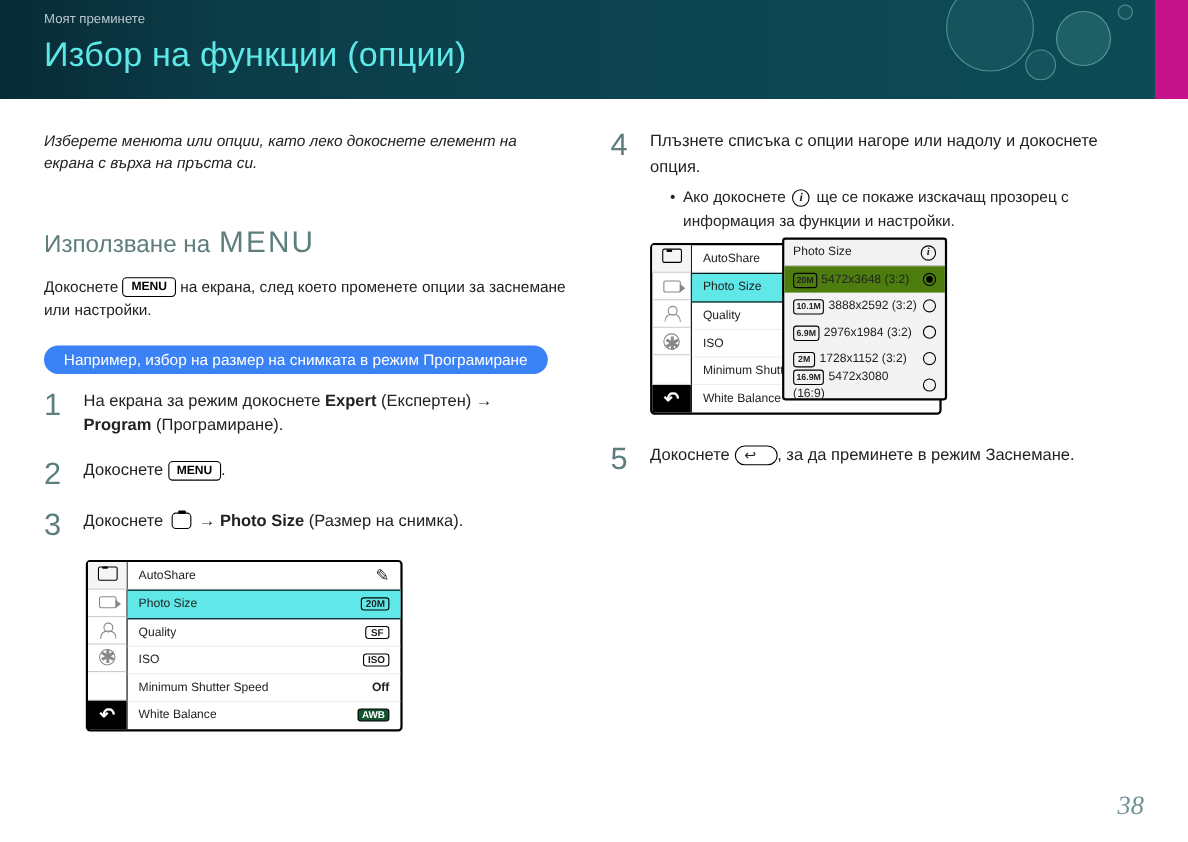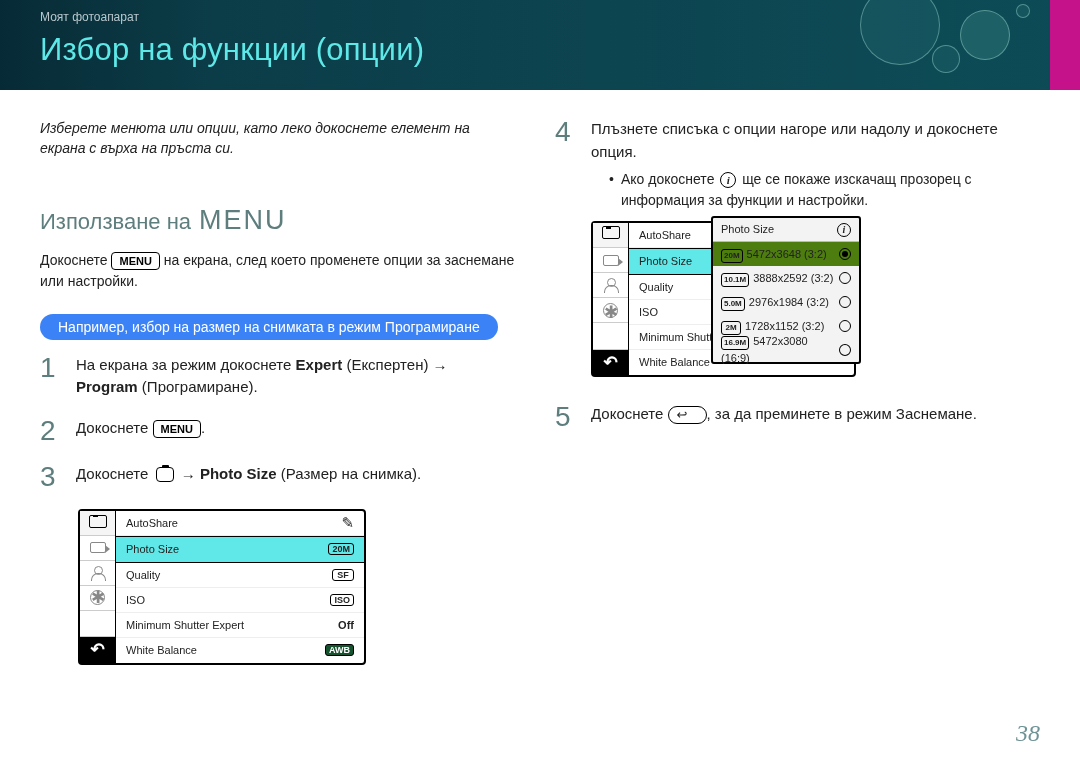--- a/index.html
+++ b/index.html
@@ -152,21 +152,21 @@
 </head>
 <body>
 
 <div class="header-band">
   <div class="bokeh">
     <div class="c c1"></div>
       <div class="c c2"></div>
       <div class="c c3"></div>
       <div class="c c4"></div>
   </div>
-  <div class="breadcrumb">Моят фотоапарат</div>
+  <div class="breadcrumb">Моят преминете</div>
   <div class="page-title">Избор на функции (опции)</div>
 </div>
 
 <div class="content">
   <div class="col">
     <p class="intro">Изберете менюта или опции, като леко докоснете елемент на екрана с върха на пръста си.</p>
 
     <h2 class="section-head">
       <span>Използване на</span>
       <span class="menukw">MENU</span>
@@ -226,21 +226,21 @@
           </div>
         <div class="row">
             <span>Quality</span>
             <span class="valtag">SF</span>
           </div>
         <div class="row">
             <span>ISO</span>
             <span class="valtag">ISO</span>
           </div>
         <div class="row">
-            <span>Minimum Shutter Expert</span>
+            <span>Minimum Shutter Speed</span>
             <span style="font-weight:700">Off</span>
           </div>
         <div class="row">
             <span>White Balance</span>
             <span class="valtag" style="background:#14532d;color:#fff">AWB</span>
           </div>
       </div>
     </div>
   </div>
 
@@ -301,21 +301,21 @@
               </div>
               <div class="hrow sel">
                   <span><span class="sizetag">20M</span><span>5472x3648 (3:2)</span></span>
                   <span class="radio on"></span>
                 </div>
               <div class="hrow">
                   <span><span class="sizetag">10.1M</span><span>3888x2592 (3:2)</span></span>
                   <span class="radio"></span>
                 </div>
               <div class="hrow">
-                  <span><span class="sizetag">5.0M</span><span>2976x1984 (3:2)</span></span>
+                  <span><span class="sizetag">6.9M</span><span>2976x1984 (3:2)</span></span>
                   <span class="radio"></span>
                 </div>
               <div class="hrow">
                   <span><span class="sizetag">2M</span><span>1728x1152 (3:2)</span></span>
                   <span class="radio"></span>
                 </div>
               <div class="hrow">
                   <span><span class="sizetag">16.9M</span><span>5472x3080 (16:9)</span></span>
                   <span class="radio"></span>
                 </div>

